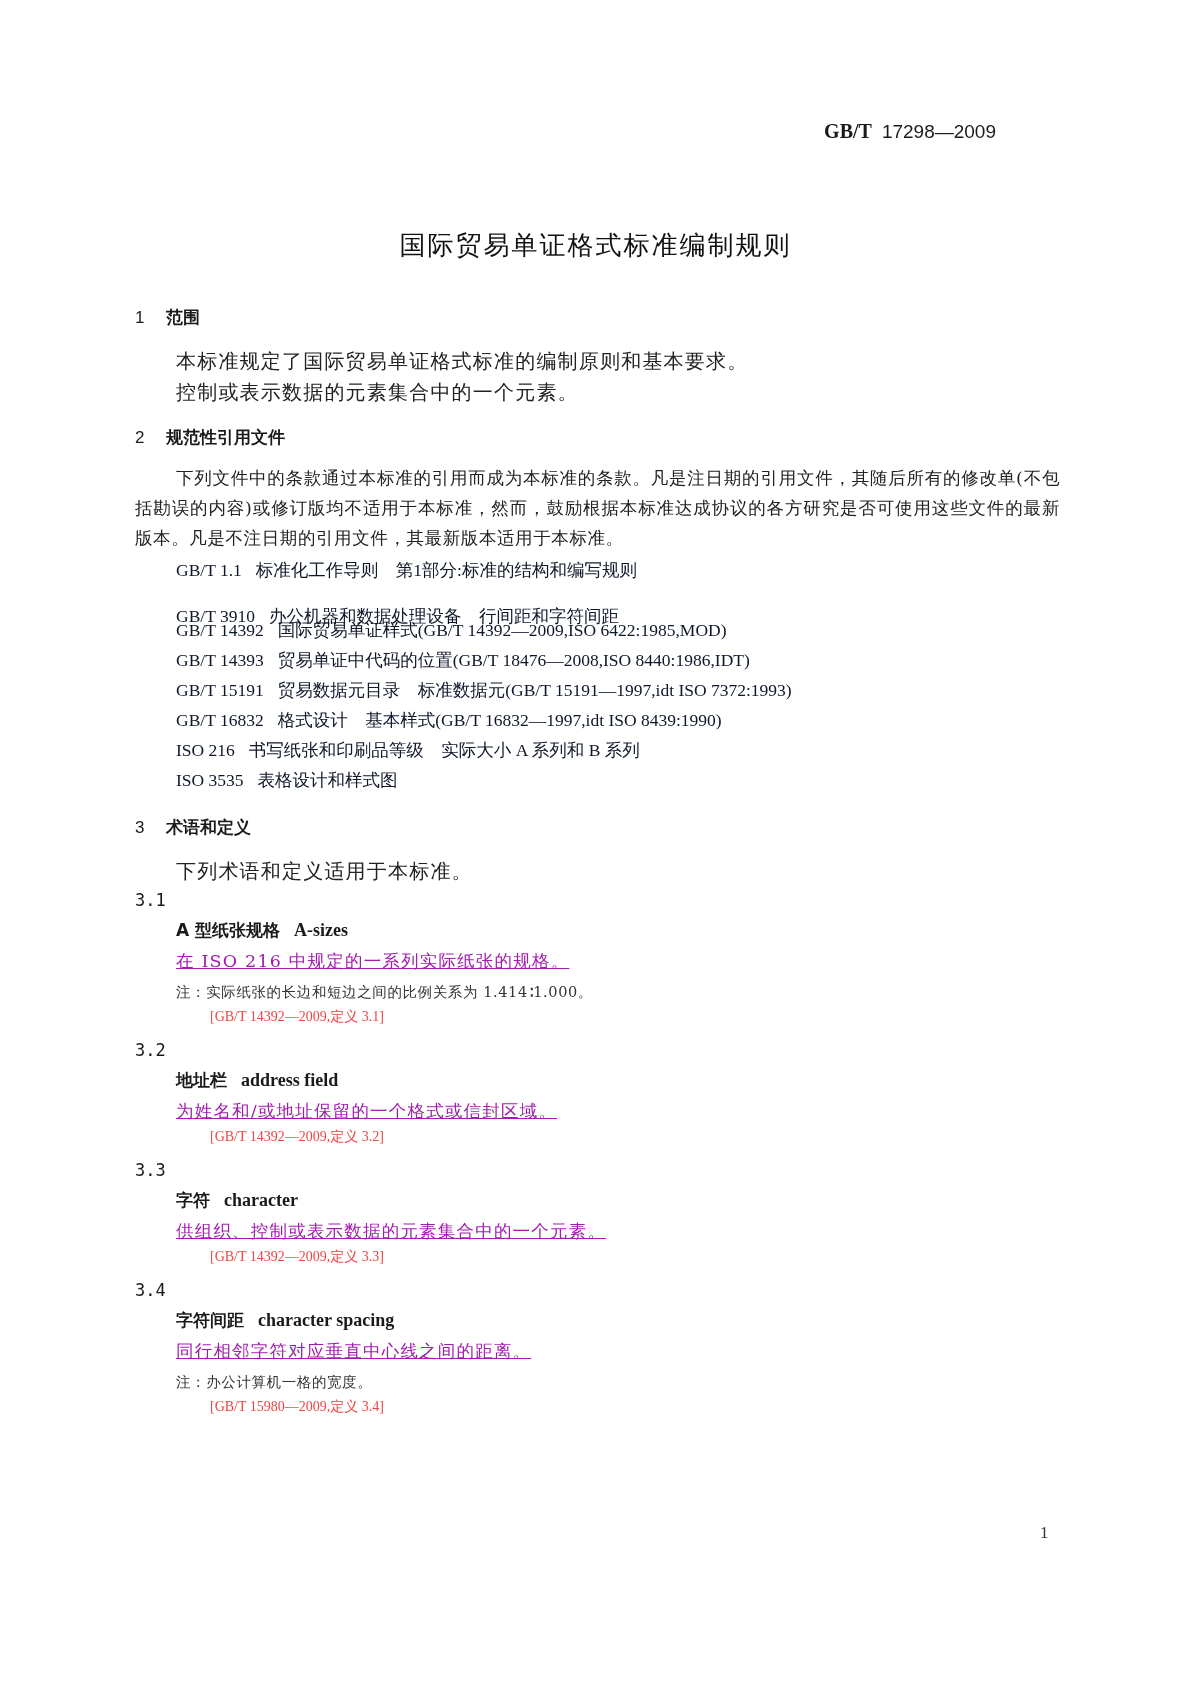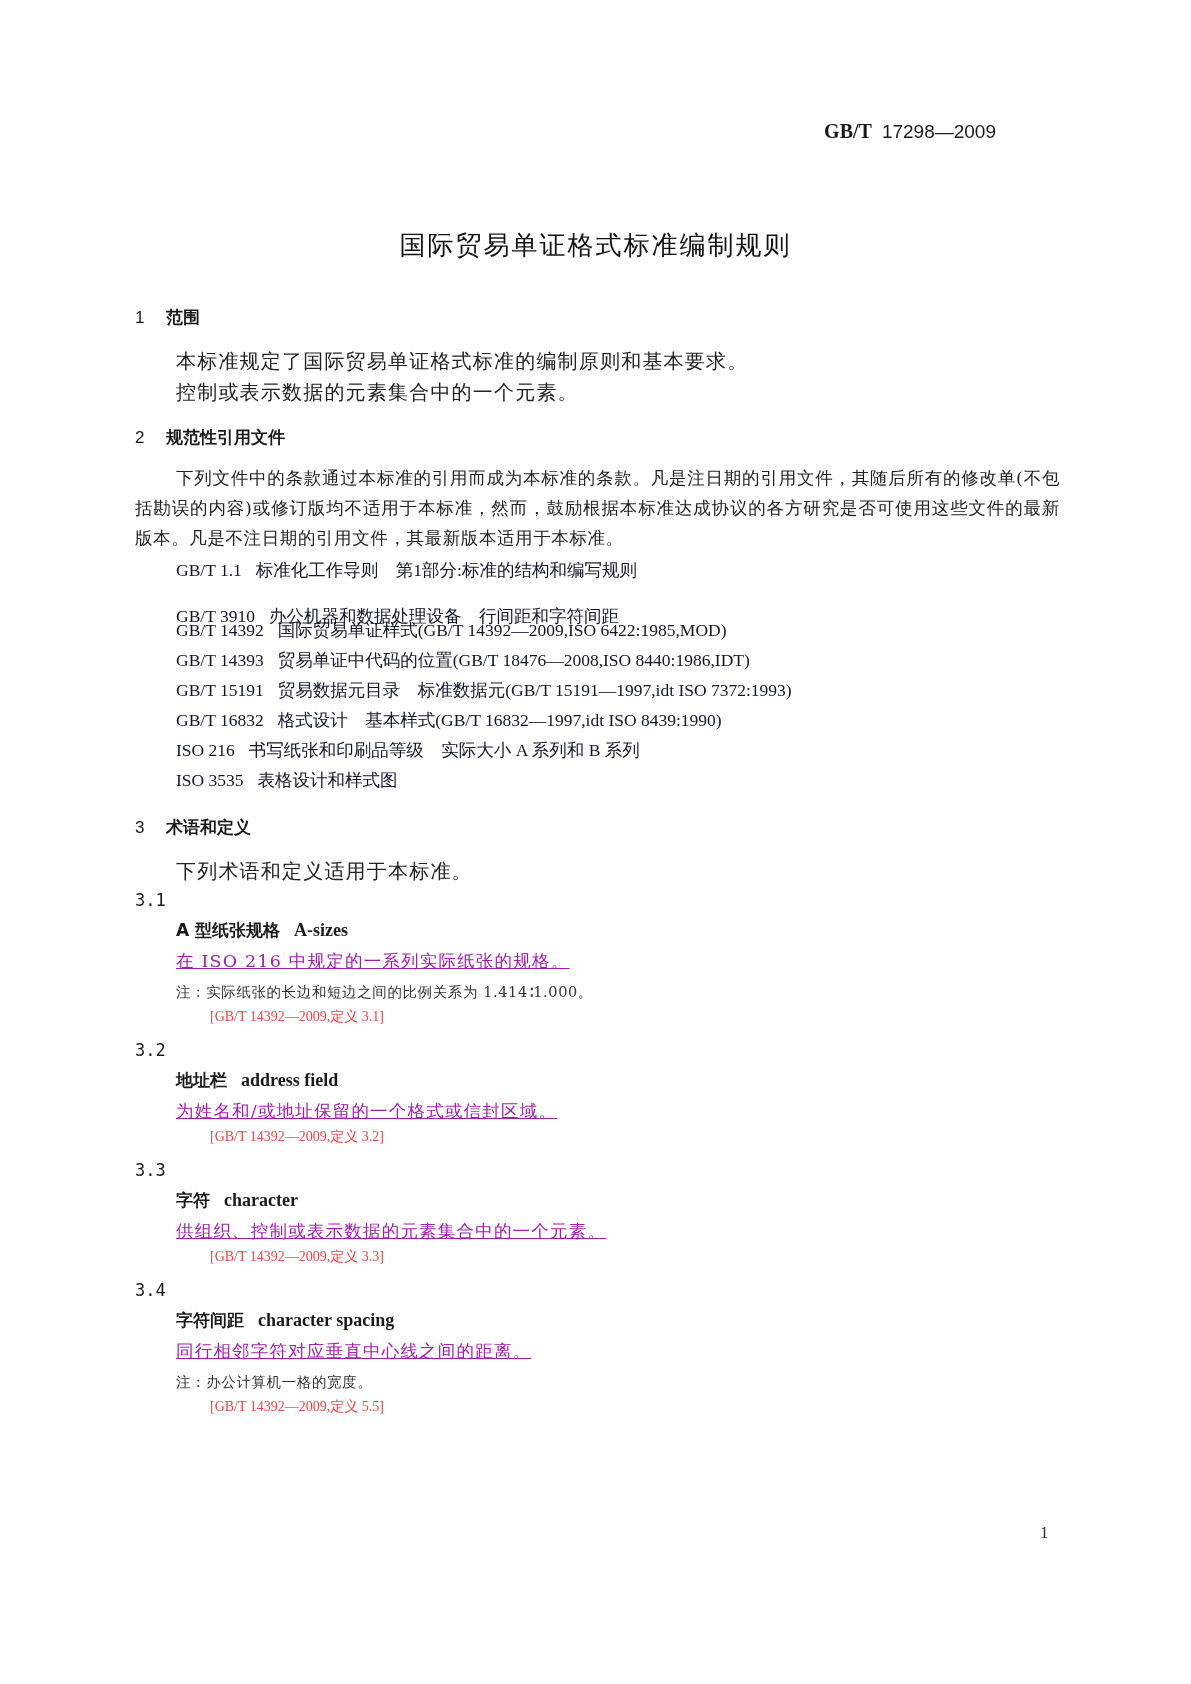--- a/index.html
+++ b/index.html
@@ -73,15 +73,15 @@
 
 <div class="abs term-num" style="top:1160px">3.3</div>
 <div class="abs term-head" style="top:1189px"><span>字符</span><span class="en">character</span></div>
 <div class="abs def" style="top:1219px">供组织、控制或表示数据的元素集合中的一个元素。</div>
 <div class="abs src" style="top:1248px">[GB/T 14392—2009,定义 3.3]</div>
 
 <div class="abs term-num" style="top:1280px">3.4</div>
 <div class="abs term-head" style="top:1309px"><span>字符间距</span><span class="en">character spacing</span></div>
 <div class="abs def" style="top:1339px">同行相邻字符对应垂直中心线之间的距离。</div>
 <div class="abs note" style="top:1373px">注：办公计算机一格的宽度。</div>
-<div class="abs src" style="top:1398px">[GB/T 14392—2009,定义 5.5]</div>
+<div class="abs src" style="top:1398px">[GB/T 15980—2009,定义 3.4]</div>
 
 <div class="abs page-num">1</div>
 
 </body></html>

